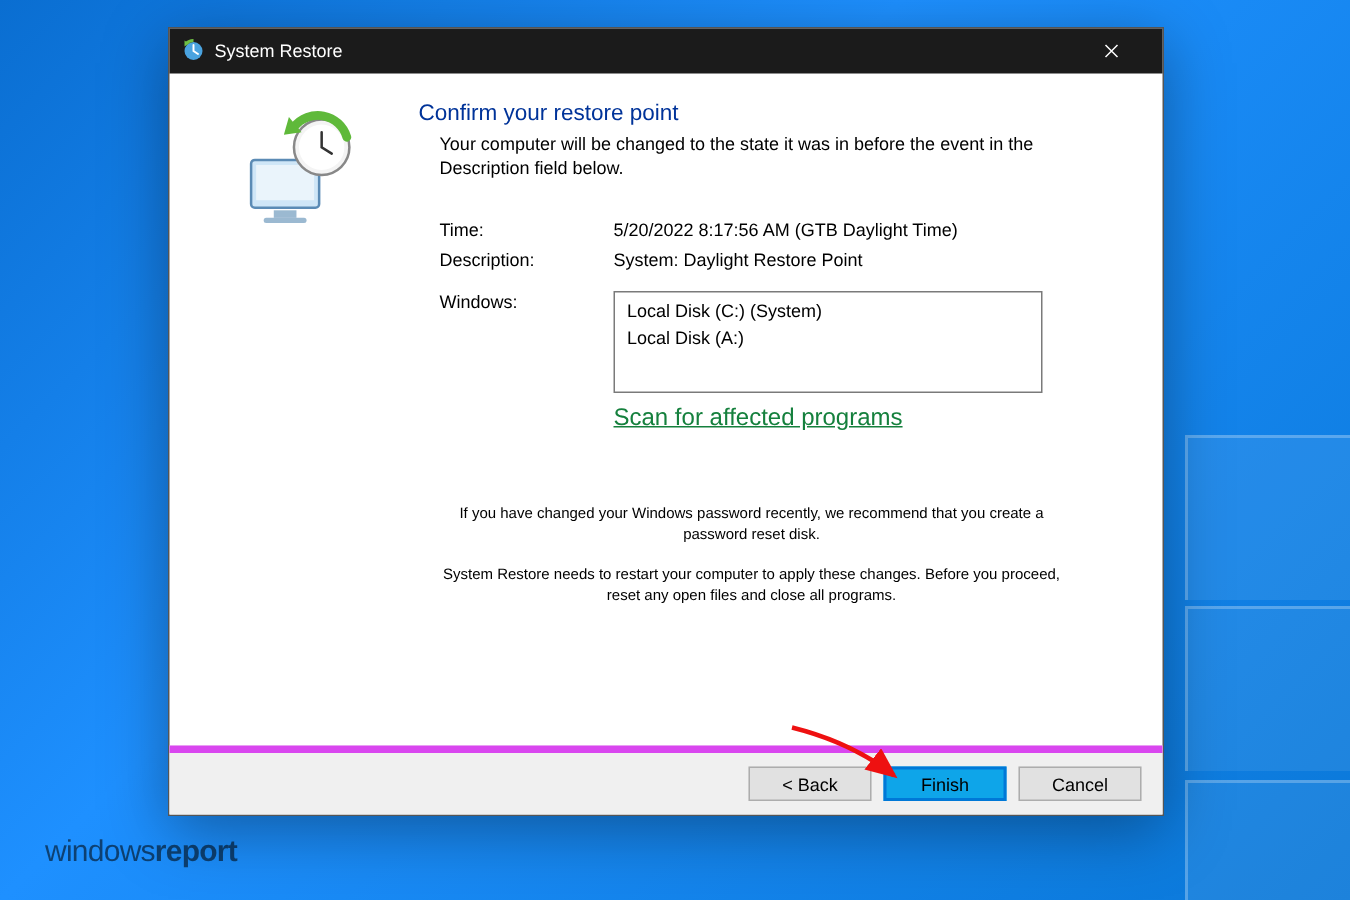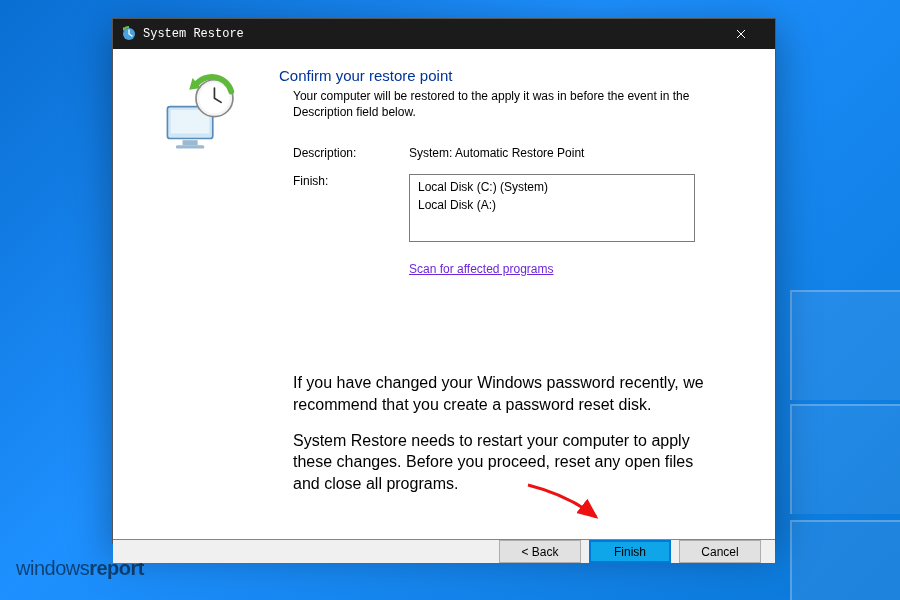--- a/index.html
+++ b/index.html
@@ -18,21 +18,21 @@
     border-left: 2px solid rgba(255,255,255,0.25);
     border-top: 2px solid rgba(255,255,255,0.25);
   }
   .dp1 { right: 0; top: 290px; width: 110px; height: 110px; }
   .dp2 { right: 0; top: 404px; width: 110px; height: 110px; }
   .dp3 { right: 0; top: 520px; width: 110px; height: 80px; }
 
   .watermark {
     position: absolute;
     bottom: 20px;
-    left: 16px;
+    left: 30px;
     font-size: 20px;
     color: rgba(0,0,0,0.55);
     font-family: Arial, sans-serif;
     letter-spacing: -0.5px;
   }
   .watermark .bold { font-weight: 700; }
 
   .dialog {
     position: absolute;
     left: 112px;
@@ -46,21 +46,20 @@
     flex-direction: column;
   }
   .titlebar {
     height: 30px;
     background: #1b1b1b;
     color: #fff;
     display: flex;
     align-items: center;
     padding: 0 12px 0 8px;
     font-size: 12px;
-    font-family: Liberation Mono, monospace;
   }
   .titlebar .icon { width: 16px; height: 16px; margin-right: 6px; position: relative; }
   .titlebar .title { flex: 1; }
   .titlebar .close {
     width: 44px; height: 30px;
     display: flex; align-items: center; justify-content: center;
     font-size: 13px; font-family: Arial;
   }
 
   .body {
@@ -101,39 +100,40 @@
   .drives-box {
     border: 1px solid #7a7a7a;
     width: 286px;
     height: 68px;
     padding: 4px 8px;
     font-size: 12px;
     line-height: 1.45;
     background: #fff;
   }
   .link {
-    color: #6d28d9;
+    color: #15803d;
     text-decoration: underline;
     cursor: pointer;
-    font-size: 12px;
+    font-size: 16px;
     display: inline-block;
-    margin-top: 20px;
+    margin-top: 8px;
   }
   .notes {
     padding-left: 14px;
-    margin-top: 96px;
-    font-size: 16px;
+    margin-top: 48px;
+    font-size: 10px;
     line-height: 1.35;
     max-width: 430px;
+    text-align: center;
   }
   .notes p { margin-bottom: 14px; }
 
   .footer {
-    height: 63px;
-    border-top: 1px solid #d946ef;
+    height: 46px;
+    border-top: 5px solid #d946ef;
     background: #f0f0f0;
     display: flex;
     align-items: center;
     justify-content: flex-end;
     padding-right: 14px;
     gap: 8px;
     margin-top: 17px;
   }
   .btn {
     min-width: 82px;
@@ -200,29 +200,33 @@
         <circle cx="66" cy="30" r="18" fill="#fff"></circle>
         <path d="M66 18 v12 l8 5" stroke="#333" stroke-width="2" fill="none" stroke-linecap="round"></path>
 
         <path d="M44 14 A24 24 0 0 1 86 22" stroke="#5fb93a" stroke-width="7" fill="none" stroke-linecap="round"></path>
         <polygon points="40,6 50,18 36,20" fill="#5fb93a"></polygon>
       </svg>
     </div>
 
     <div class="main">
       <h1 class="heading">Confirm your restore point</h1>
-      <p class="subtext">Your computer will be restored to the apply it was in before the event in the Description field below.</p>
+      <p class="subtext">Your computer will be changed to the state it was in before the event in the Description field below.</p>
 
       <div class="fields">
         <div class="row">
+          <div class="label">Time:</div>
+          <div class="value">5/20/2022 8:17:56 AM (GTB Daylight Time)</div>
+        </div>
+        <div class="row">
           <div class="label">Description:</div>
-          <div class="value">System: Automatic Restore Point</div>
+          <div class="value">System: Daylight Restore Point</div>
         </div>
         <div class="row drives-row">
-          <div class="label">Finish:</div>
+          <div class="label">Windows:</div>
           <div class="value">
             <div class="drives-box">
               <div>Local Disk (C:) (System)</div>
               <div>Local Disk (A:)</div>
             </div>
             <a class="link">Scan for affected programs</a>
           </div>
         </div>
       </div>
 

